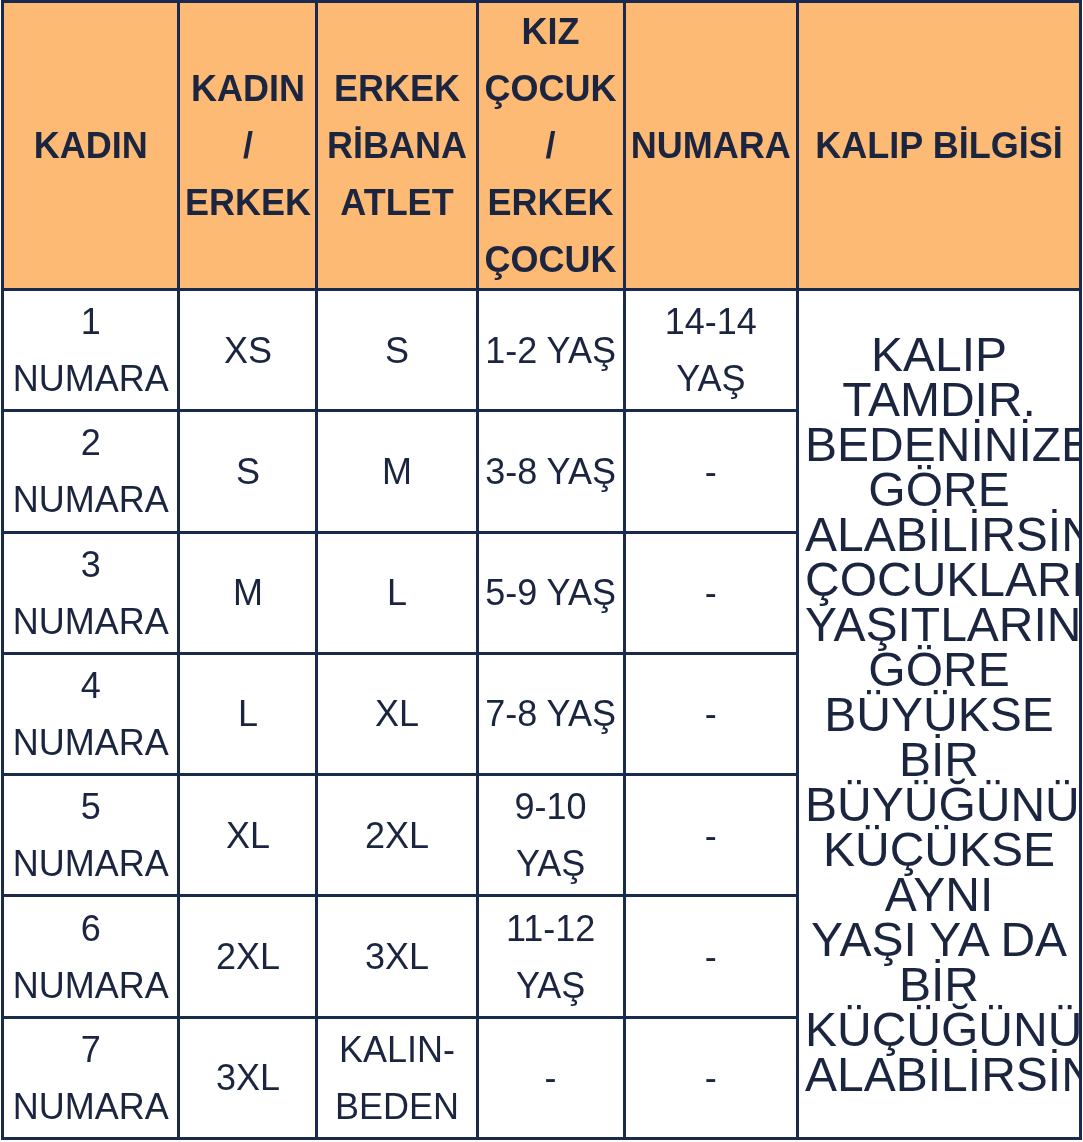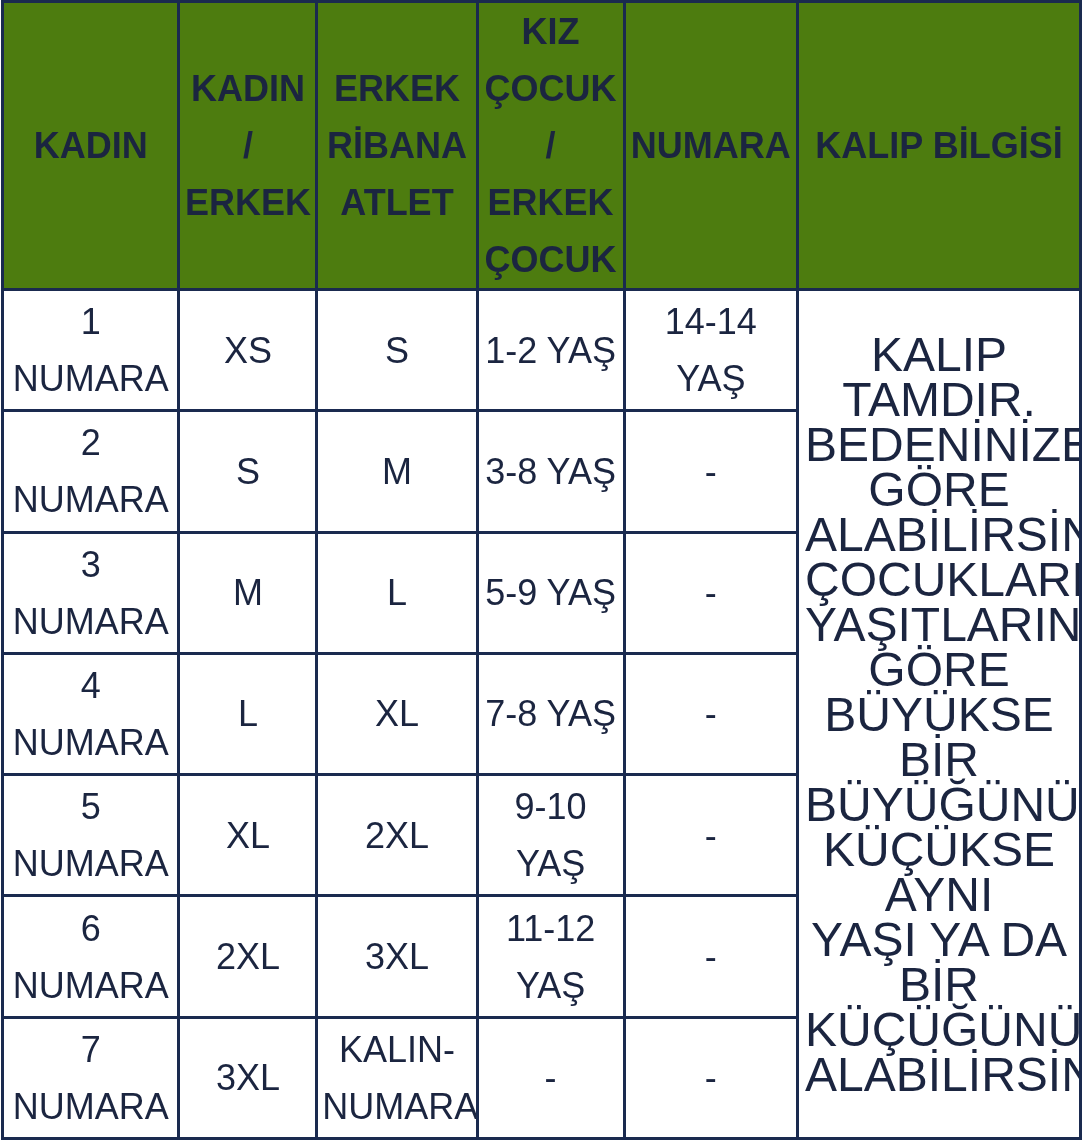--- a/index.html
+++ b/index.html
@@ -24,21 +24,21 @@
     table.size-table th,
     table.size-table td {
       border: 3px solid #1f3a6e;
       box-shadow: inset 0 0 0 0 #000;
       text-align: center;
       vertical-align: middle;
       padding: 0 4px;
       overflow: hidden;
     }
     table.size-table th {
-      background: #4d7c0f;
+      background: #fdba74;
       font-weight: bold;
       font-size: 36px;
       line-height: 57px;
       color: #1b2540;
       height: 284px;
       border-color: #1a2a4f;
     }
     table.size-table td {
       background: #ffffff;
       font-weight: normal;
@@ -236,21 +236,21 @@
     <tr>
       <td>
           <span class="ml">7
 NUMARA</span>
         </td>
       <td>
           <span class="ml">3XL</span>
         </td>
       <td>
           <span class="ml">KALIN-
-NUMARA</span>
+BEDEN</span>
         </td>
       <td>
           <span class="ml">-</span>
         </td>
       <td>
           <span class="ml">-</span>
         </td>
     </tr>
   </tbody>
 </table>

